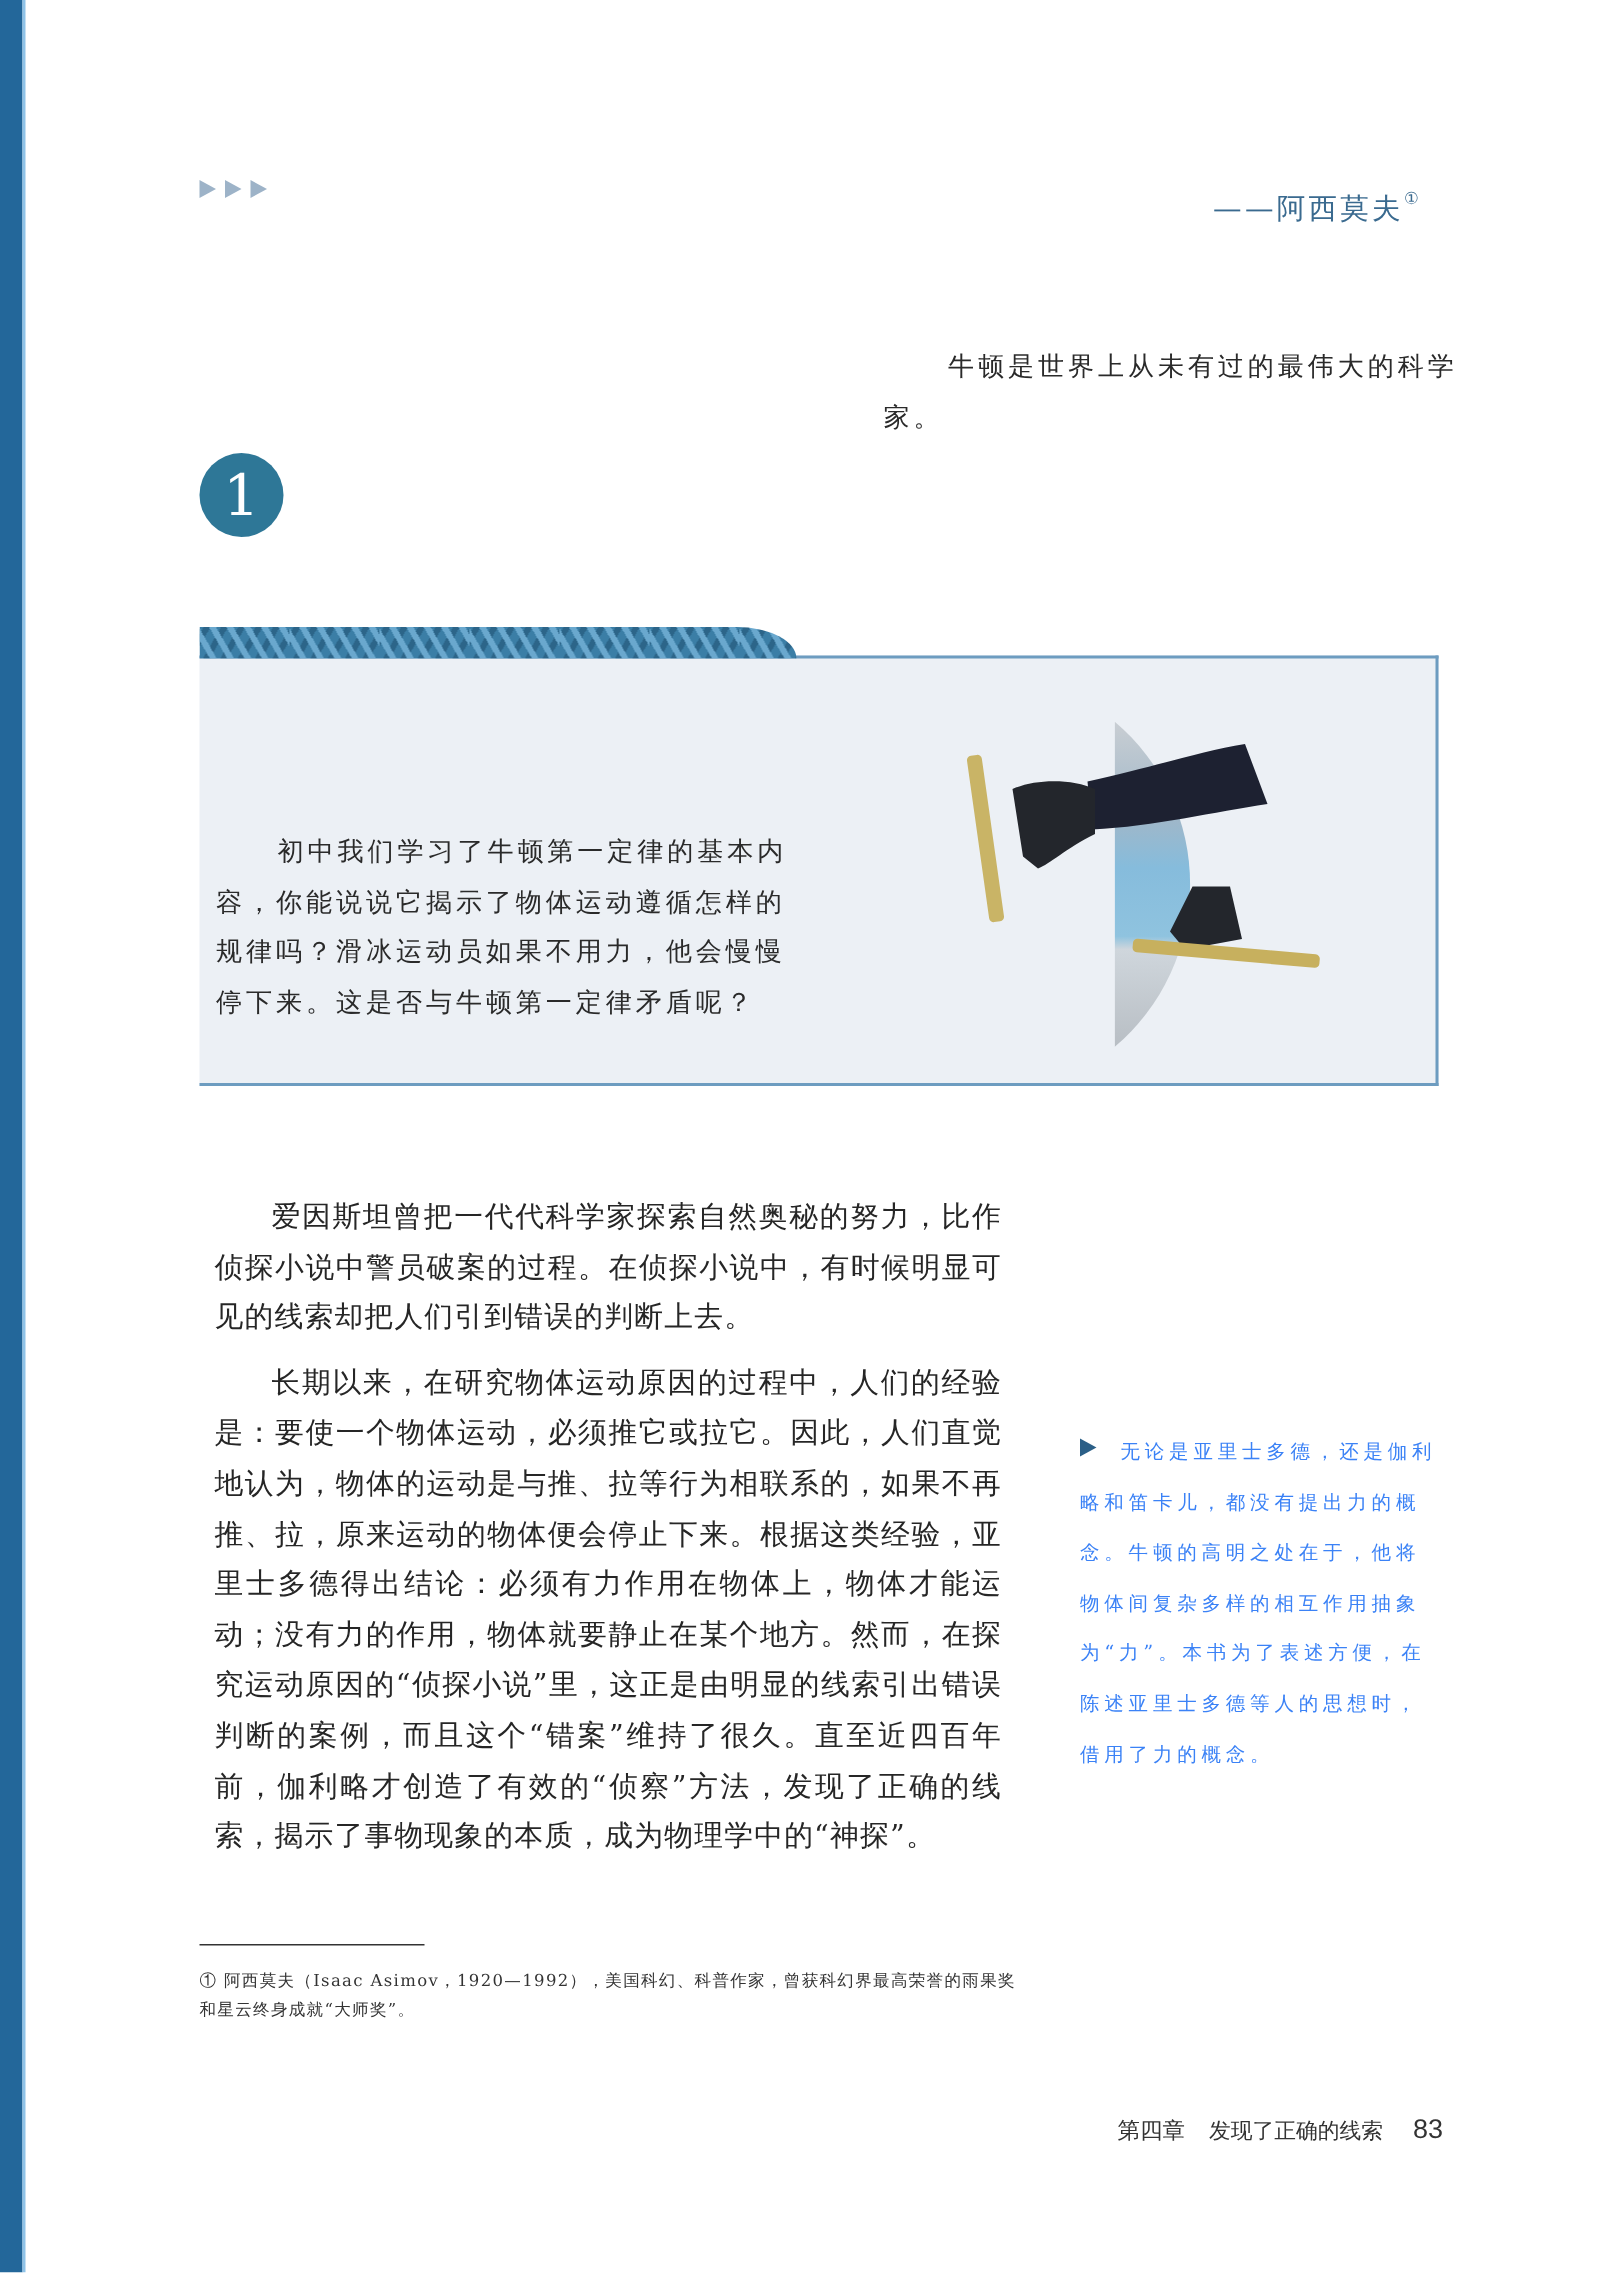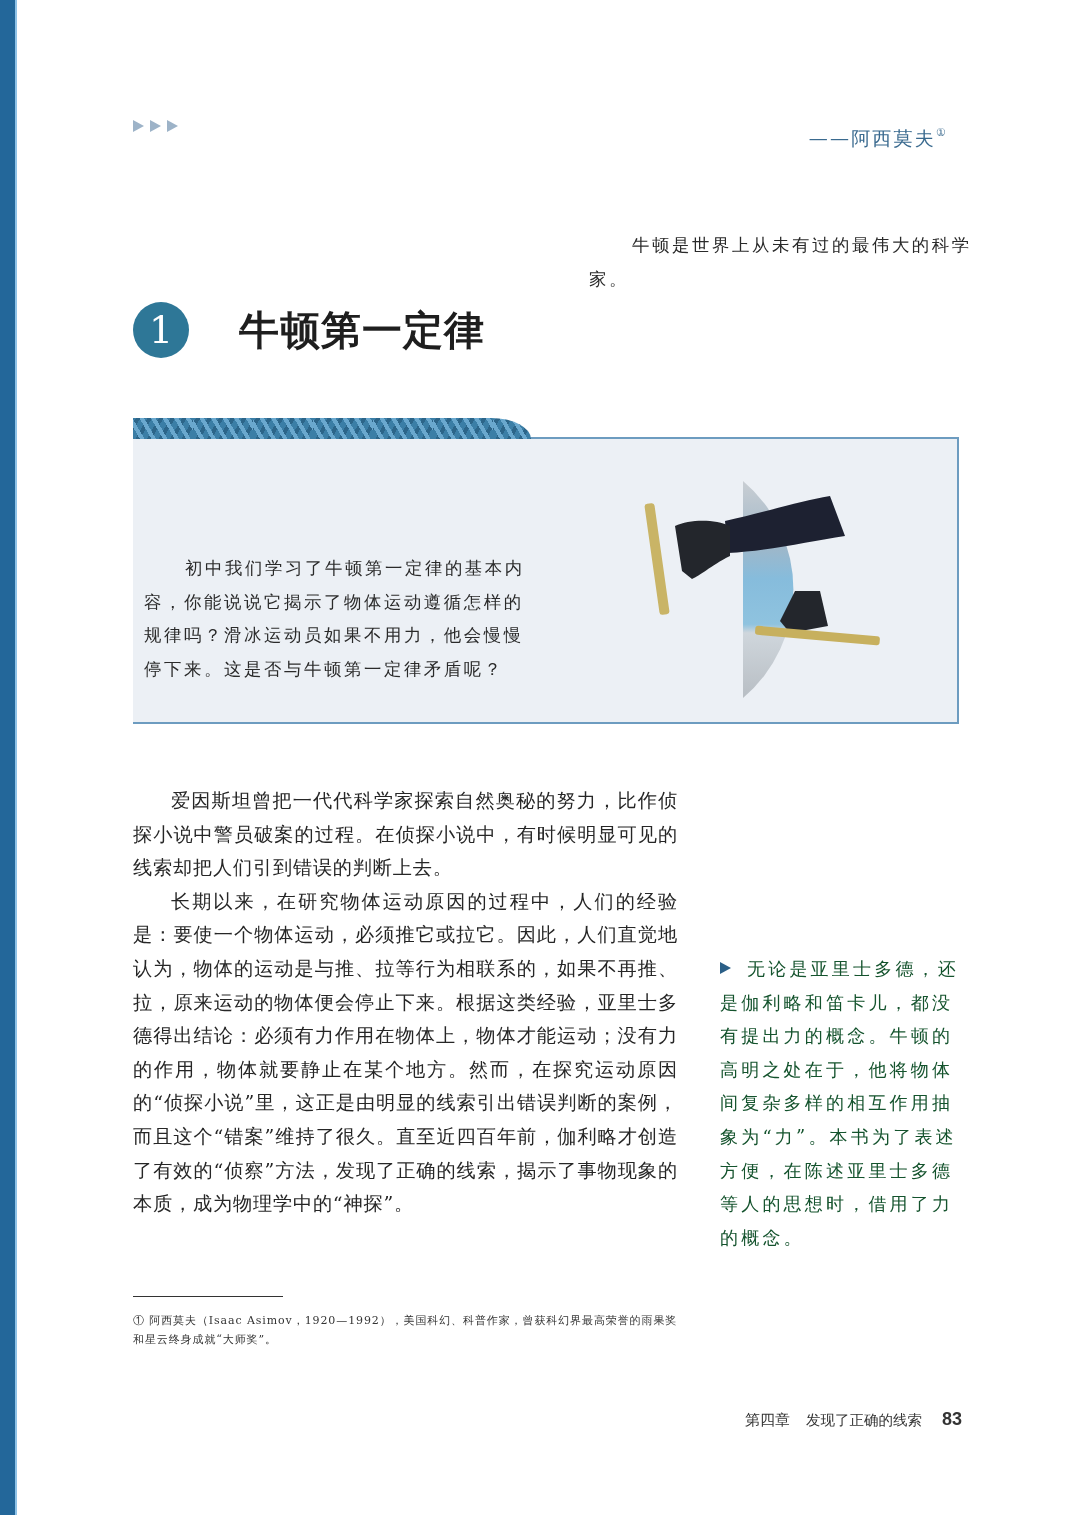--- a/index.html
+++ b/index.html
@@ -36,53 +36,52 @@
   .q-head { position: absolute; left: 10px; top: 18px; width: 390px; height: 75px; }
   .q-rule { position: absolute; left: 0; width: 390px; height: 2px; background: #8ab5cf; }
   .q-label { position: absolute; left: 2px; top: 38px; font-family: "DejaVu Sans", sans-serif; font-size: 21px; font-weight: bold; color: #222; }
   .q-mark { position: absolute; left: 62px; top: -6px; font-family: "DejaVu Sans", sans-serif; font-size: 72px; color: #4b94bf; line-height: 72px; }
   .q-text { position: absolute; left: 11px; top: 113px; width: 392px; font-size: 17.4px; line-height: 33.5px; letter-spacing: 2.6px; color: #2a2a2a; }
   .q-text p { margin: 0; text-indent: 41px; }
 
   .skater { position: absolute; left: 630px; top: 481px; width: 255px; height: 217px; }
 
   .body-text { position: absolute; left: 133px; top: 784px; width: 545px; font-size: 19.2px; line-height: 33.6px; letter-spacing: 0.8px; color: #262626; }
-  .body-text p { margin: 0; text-indent: 38px; text-align: justify; }
+  .body-text p { margin: 10px; text-indent: 38px; text-align: justify; }
 
-  .side-note { position: absolute; left: 720px; top: 952px; width: 240px; color: #14532d; font-size: 18px; line-height: 33.6px; letter-spacing: 3.2px; }
+  .side-note { position: absolute; left: 720px; top: 952px; width: 240px; color: #3b82f6; font-size: 13px; line-height: 33.6px; letter-spacing: 3.2px; }
   .side-note .tri { display: inline-block; width: 0; height: 0; border-top: 6px solid transparent; border-bottom: 6px solid transparent; border-left: 11px solid #2b5f87; margin-right: 16px; vertical-align: 1px; }
 
   .fn-rule { position: absolute; left: 133px; top: 1296px; width: 150px; height: 1px; background: #333; }
   .footnote { position: absolute; left: 133px; top: 1311px; width: 545px; font-size: 11px; line-height: 19px; letter-spacing: 0.9px; color: #333; }
 
   .footer { position: absolute; left: 745px; top: 1409px; display: flex; align-items: baseline; font-size: 15px; color: #333; }
   .footer .chap { font-family: "DejaVu Serif", serif; }
   .footer .ctitle { margin-left: 16px; font-family: "DejaVu Sans", sans-serif; font-size: 14.5px; }
-  .footer .pnum { margin-left: 20px; font-family: "Liberation Sans", sans-serif; font-size: 18px; font-weight: bold; }
+  .footer .pnum { margin-left: 20px; font-family: "Liberation Sans", sans-serif; font-size: 18px; }
 </style>
 </head>
 <body>
 
 <div class="edge-bar"></div>
 <div class="edge-bar-line"></div>
 
 <div class="arrows">
   <span class="arrow-tri"></span>
   <span class="arrow-tri"></span>
   <span class="arrow-tri"></span>
 </div>
 
 <div class="quote">
   <div class="q-text">牛顿是世界上从未有过的最伟大的科学家。</div>
   <div class="q-author"><span>——阿西莫夫</span><sup>①</sup></div>
 </div>
 
 <div class="section-head">
   <div class="sec-num">1</div>
-  <div class="sec-title">牛顿第一定律</div>
 </div>
 
 <div class="q-box">
   <div class="q-panel">
     <div class="q-text">
       <p>初中我们学习了牛顿第一定律的基本内容，你能说说它揭示了物体运动遵循怎样的规律吗？滑冰运动员如果不用力，他会慢慢停下来。这是否与牛顿第一定律矛盾呢？</p>
     </div>
   </div>
   <div class="zigzag"></div>
 </div>

